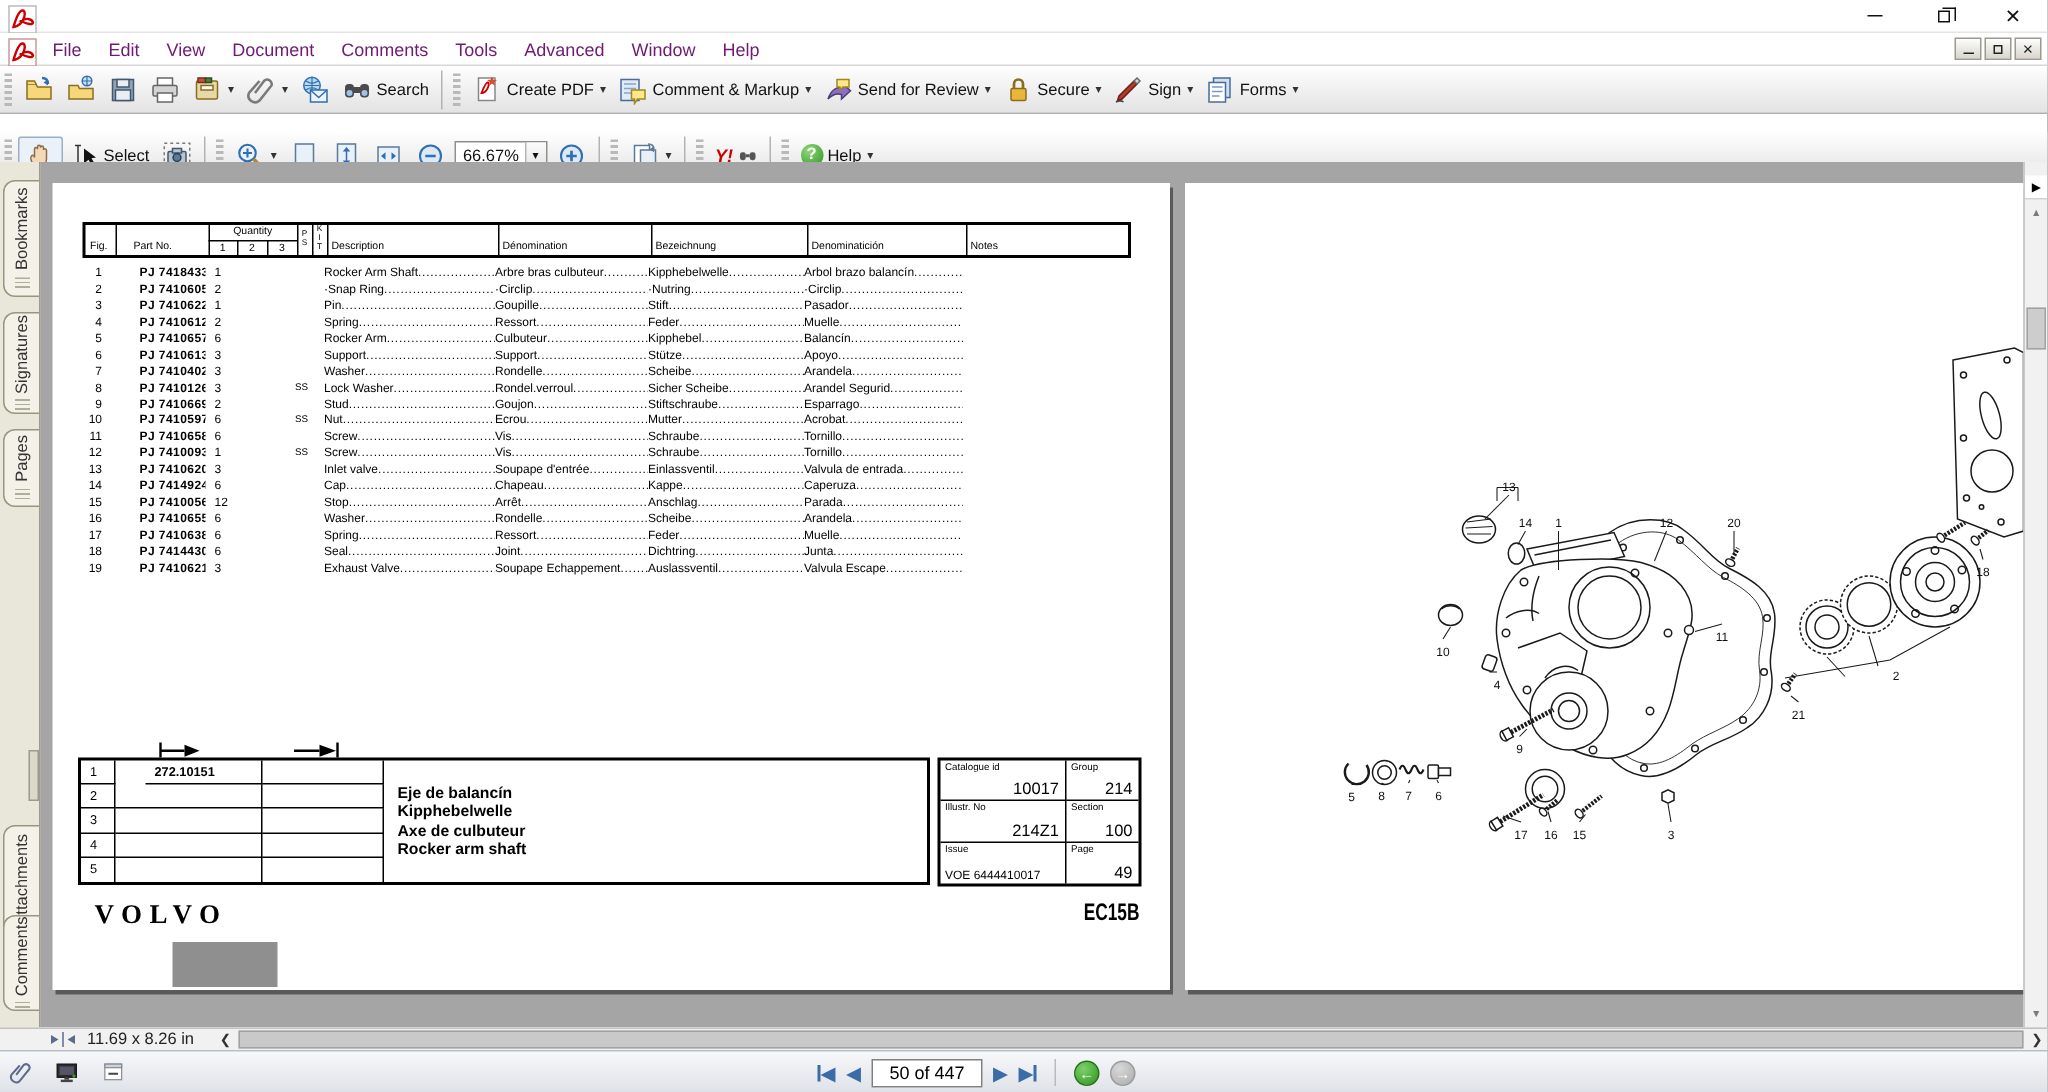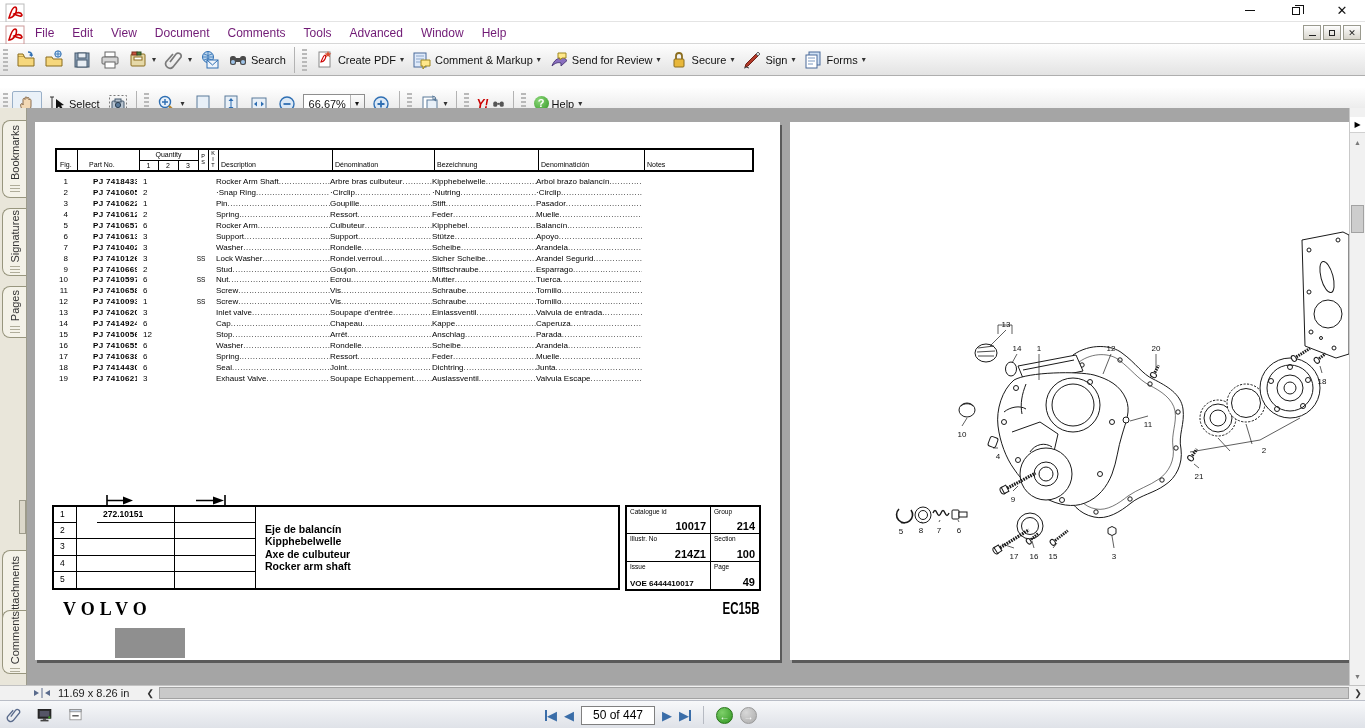--- a/index.html
+++ b/index.html
@@ -88,21 +88,21 @@
   .rtitles { grid-column:4; grid-row:1/6; display:flex; flex-direction:column; justify-content:center; padding-left:9px;
              font-weight:bold; font-size:10.5px; line-height:12.5px; }
   .reventry { font-weight:bold;margin-left:20px; }
   .revmark { position:absolute; }
   .catbox { position:absolute; left:590px; top:383px; width:136px; height:86px; border:2px solid #000; background:#fff;
             display:grid; grid-template-columns:1fr 48px; grid-template-rows:1fr 1fr 1fr; }
   .cat-cell { border-right:1px solid #000; border-bottom:1px solid #000; position:relative; padding:1px 3px; }
   .cat-cell.c2 { border-right:none; }
   .cat-cell.r3 { border-bottom:none; }
   .cat-label { font-size:6.5px; display:block; }
-  .cat-val { position:absolute; right:4px; bottom:1px; font-weight:bold; font-size:11px;margin-top:16px; }
+  .cat-val { position:absolute; right:4px; bottom:1px; font-weight:normal; font-size:11px;margin-top:16px; }
   .cat-val.issue { left:3px; right:auto; font-size:8px; }
 
   .volvo-logo { position:absolute; left:28px; top:477px; font-family:"Liberation Serif", serif; font-weight:bold;
                 font-size:18px; letter-spacing:5px; color:#000; }
   .model-code { position:absolute; right:20px; top:478px; font-weight:bold; font-size:16px;
                 transform:scaleX(0.72); transform-origin:right; letter-spacing:0px; }
   .stamp { position:absolute; left:80px; top:506px; width:70px; height:30px; background:#8f8f8f; }
 
   
   #diagram-svg { position:absolute; left:0; top:0; width:559px; height:538px; }
@@ -716,21 +716,21 @@
             </div>
             <div class="pc fr lead">
               <span class="lt">Ecrou</span>
               <span class="ld"></span>
             </div>
             <div class="pc de lead">
               <span class="lt">Mutter</span>
               <span class="ld"></span>
             </div>
             <div class="pc es lead">
-              <span class="lt">Tuerca</span>
+              <span class="lt">Acrobat</span>
               <span class="ld"></span>
             </div>
             <div class="pc notes"></div>
           </div>
           <div class="prow">
             <div class="pc fig">11</div>
             <div class="pc part">PJ 7410658</div>
             <div class="pc q1">6</div>
             <div class="pc q2"></div>
             <div class="pc q3"></div>

